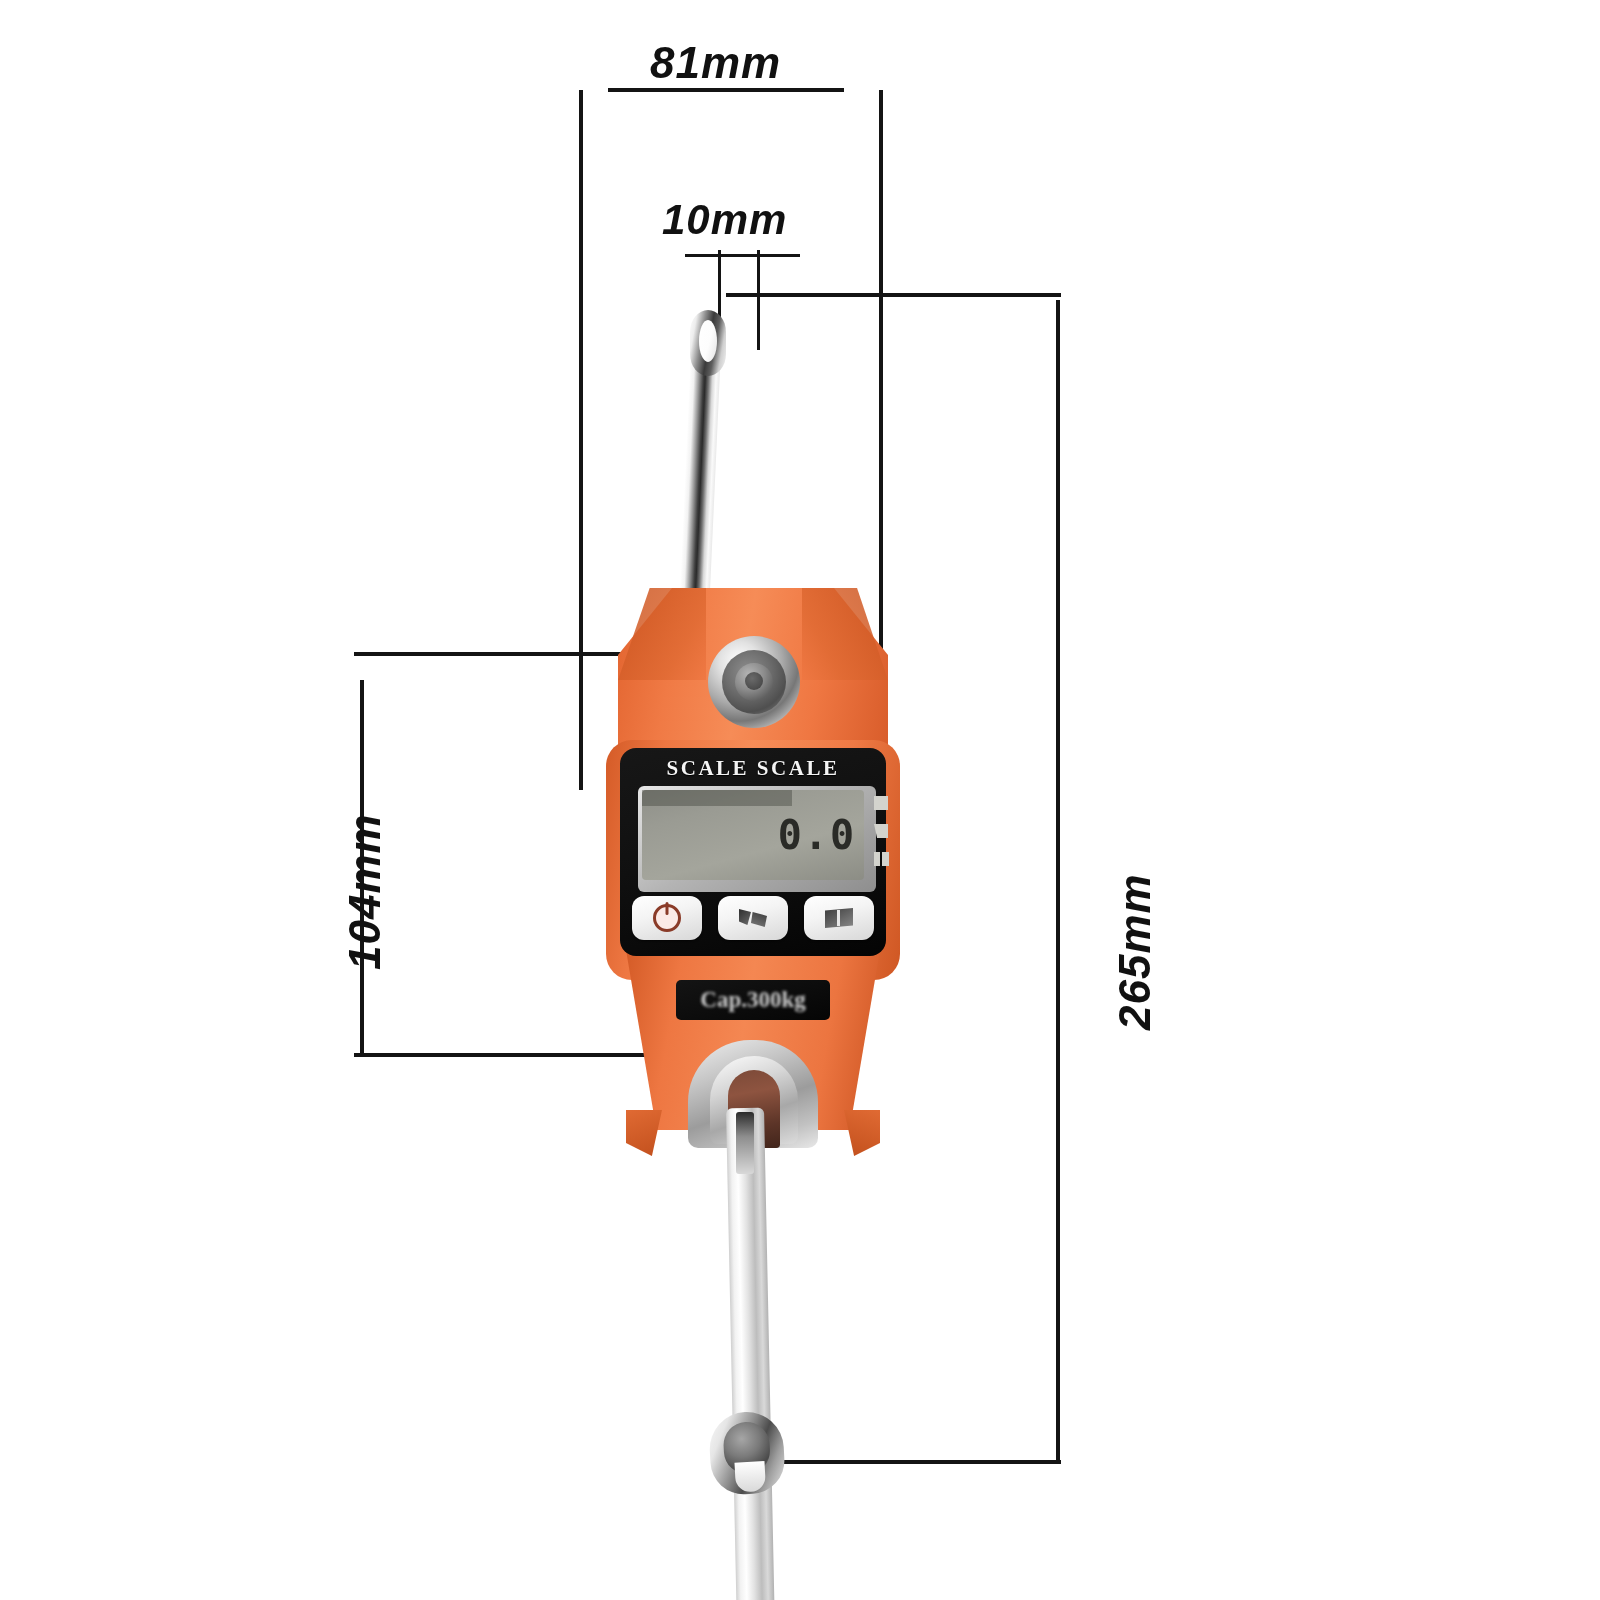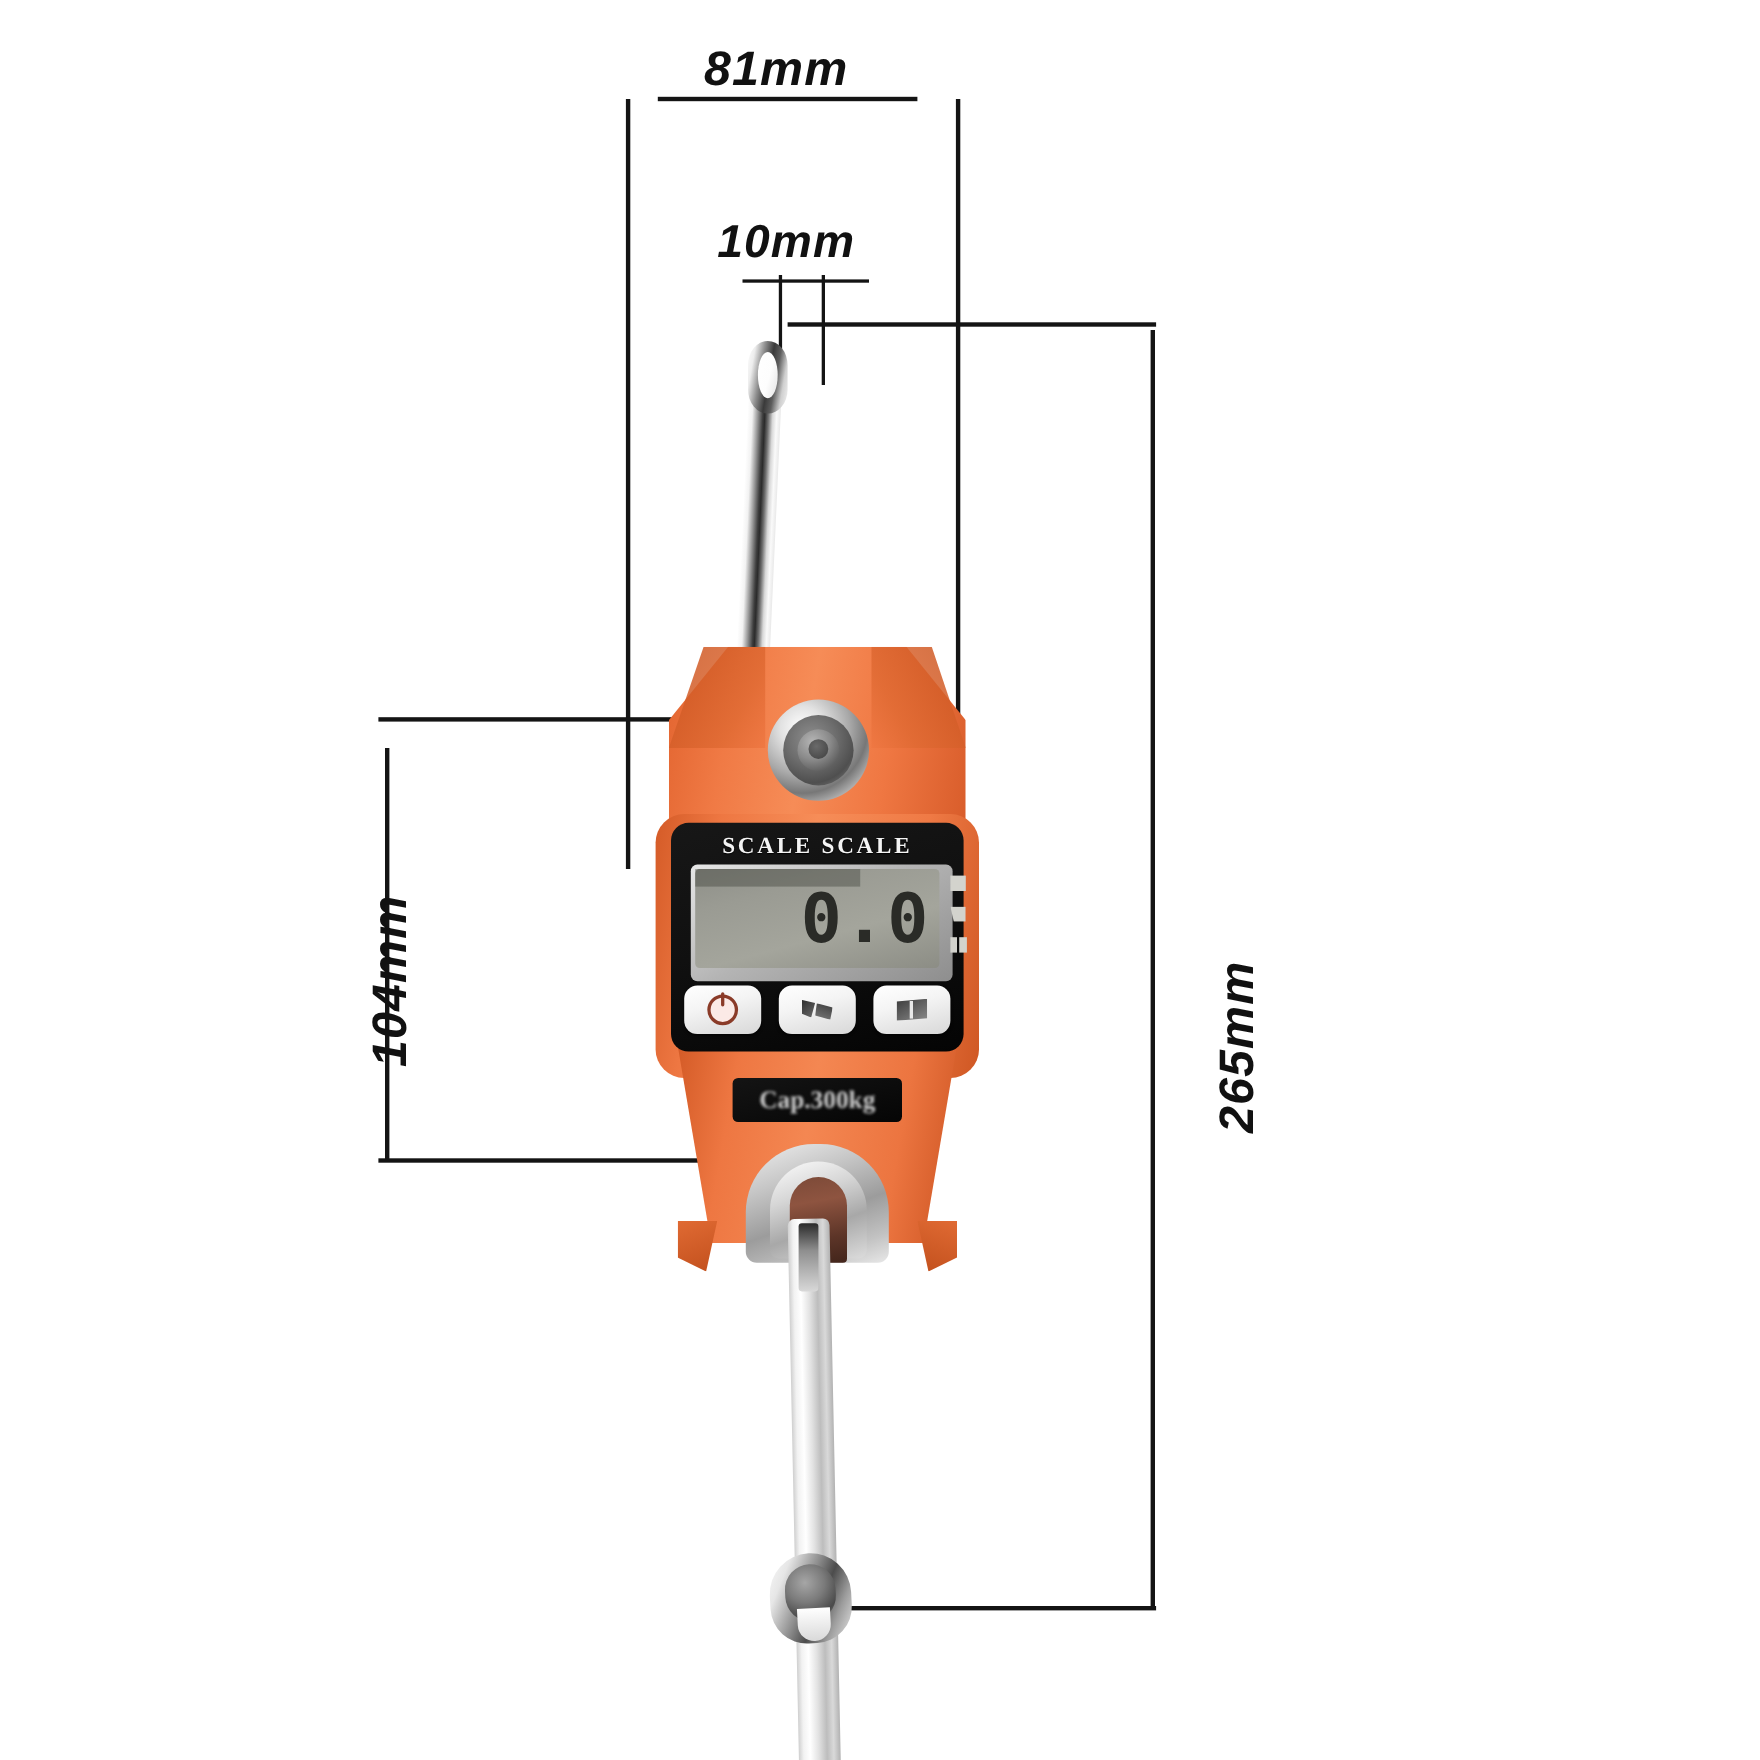--- a/index.html
+++ b/index.html
@@ -1,18 +1,18 @@
 <!DOCTYPE html>
 <html><head>
 <meta charset="utf-8">
 <style>
   html,body{margin:0;padding:0;background:#ffffff;}
   body{width:1600px;height:1600px;overflow:hidden;
        font-family:"Liberation Sans","DejaVu Sans",sans-serif;}
-  #stage{position:relative;width:1336px;height:1600px;background:#fff;}
+  #stage{position:relative;width:1336px;height:1600px;background:#fff;margin-left:10px;}
 
   
   .dimline{position:absolute;background:#141414;}
   .dimline.h{height:4px;}
   .dimline.v{width:4px;}
   .dimtext{position:absolute;color:#111;font-style:italic;font-weight:600;
            letter-spacing:1px;white-space:nowrap;}
   .dimtext.rot{transform-origin:0 0;transform:rotate(-90deg);}
 
   
@@ -87,21 +87,21 @@
      border-radius:6px;padding:4px;
      background:linear-gradient(150deg,#e7e7e7,#b4b4b4 48%,#8e8e8e 100%);}
   .lcd{position:absolute;left:72px;top:520px;width:222px;height:90px;
      border-radius:4px;
      background:linear-gradient(165deg,#8e8f88 0%,#9a9b93 26%,#a4a59c 62%,
        #8c8d85 100%);overflow:hidden;}
   .lcd-shade{position:absolute;left:72px;top:520px;width:150px;height:16px;
      background:rgba(60,62,56,.40);}
   .lcd-value{position:absolute;left:72px;top:520px;width:214px;height:90px;
      display:flex;align-items:center;justify-content:flex-end;
-     color:#2a2b27;font-size:62px;line-height:1;font-weight:700;
+     color:#2a2b27;font-size:40px;line-height:1;font-weight:700;
      letter-spacing:2px;font-family:"DejaVu Sans Mono","Liberation Mono",monospace;
      padding-right:4px;}
   .units{position:absolute;left:304px;top:524px;width:16px;height:82px;}
   .unit-mark{position:absolute;background:#d3d3cd;}
   .u1{left:0;top:2px;width:14px;height:14px;}
   .u2{left:0;top:30px;width:14px;height:14px;clip-path:polygon(0 0,100% 0,100% 100%,22% 100%);}
   .u3{left:0;top:58px;width:6px;height:14px;}
   .u4{left:8px;top:58px;width:7px;height:14px;}
 
   

